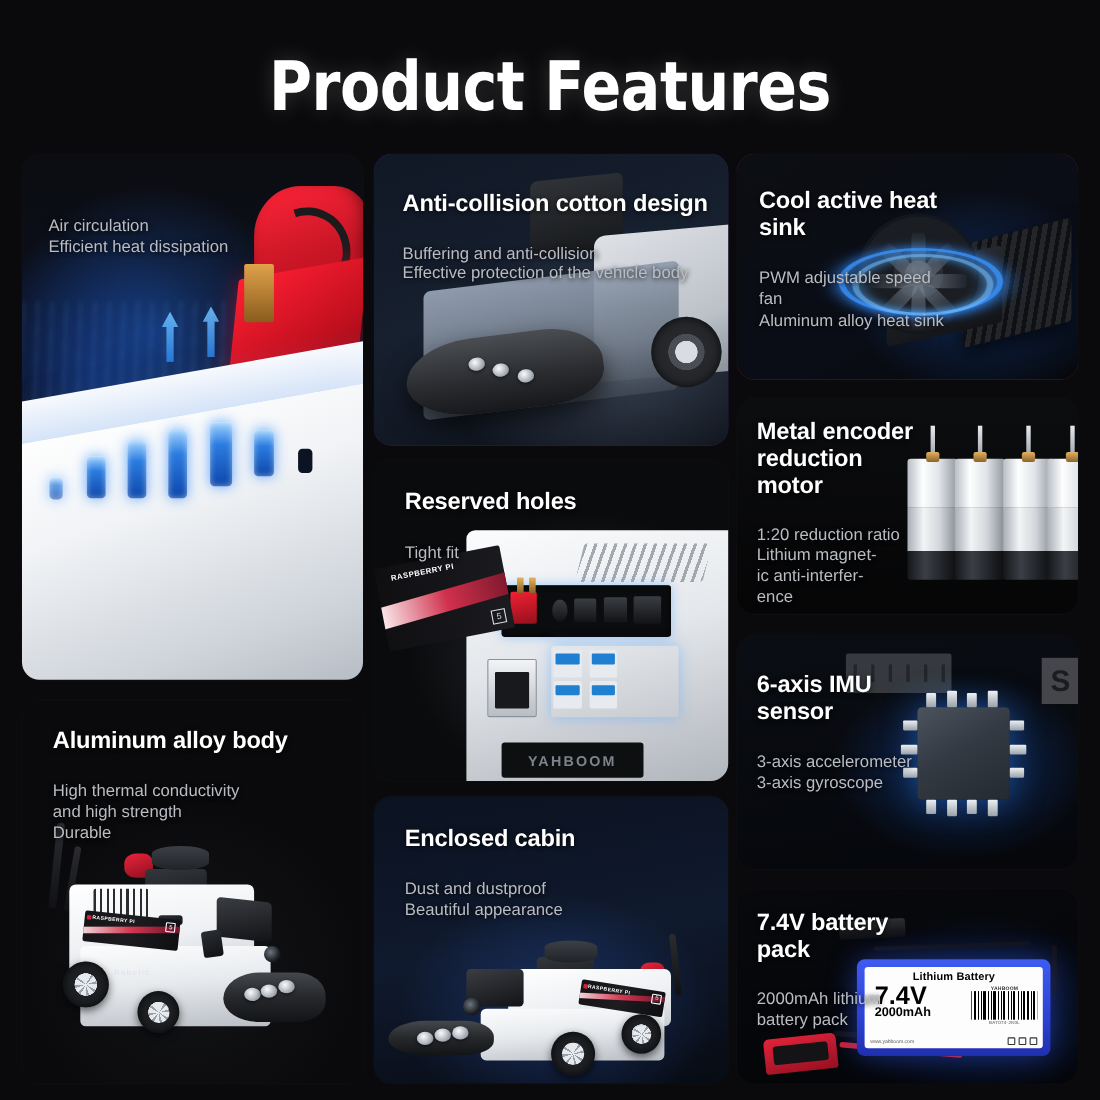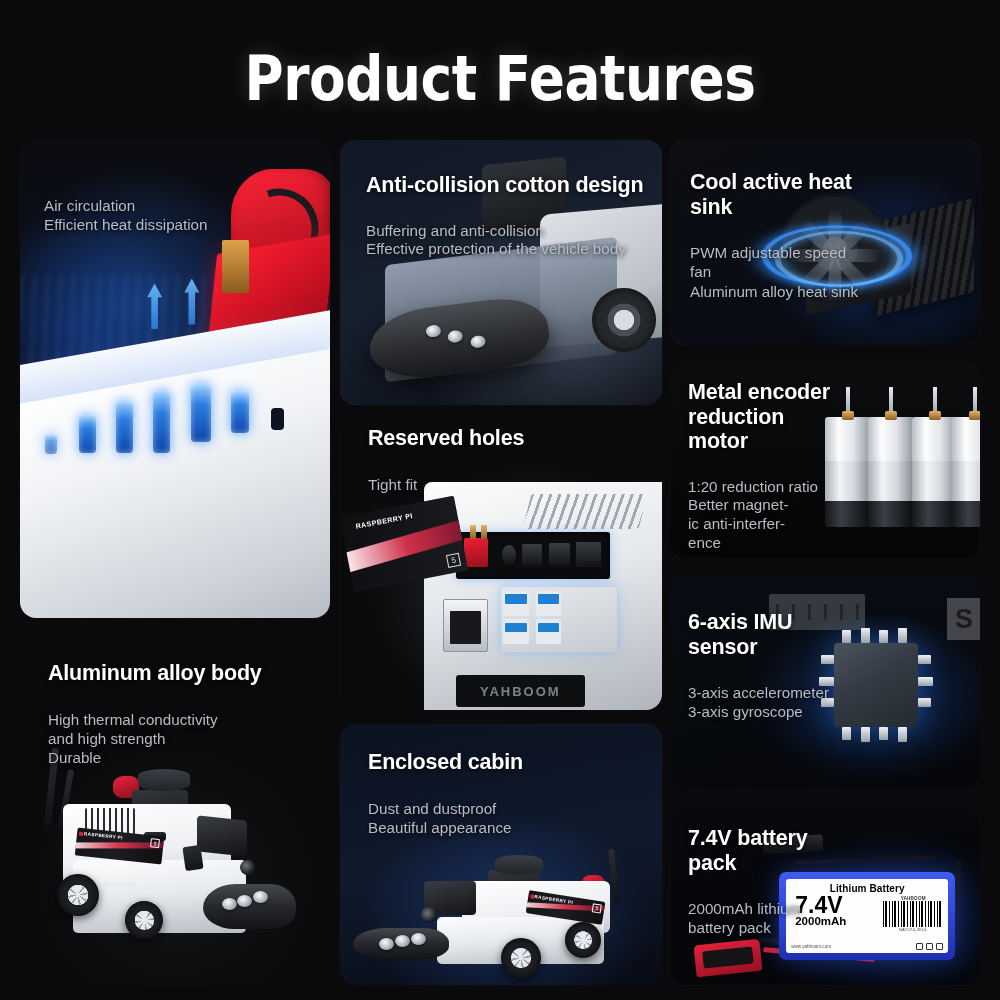--- a/index.html
+++ b/index.html
@@ -440,21 +440,21 @@
         <div class="gold"></div>
       <div class="body1"></div>
         <div class="body2"></div>
         <div class="body3"></div>
     </div>
   </div>
   <div class="txt" style="left:18px; top:18px; right:145px;">
     <div class="h">Metal encoder reduction motor</div>
     <div class="s tight">
       <div>1:20 reduction ratio</div>
-      <div>Better magnet-</div>
+      <div>Lithium magnet-</div>
       <div>ic anti-interfer-</div>
       <div>ence</div>
     </div>
   </div>
 </div>
 
 <div class="card" id="c-reserved">
   <div class="art">
     <div class="res-bg"></div>
     <div class="res-body"></div>
@@ -483,21 +483,21 @@
         </div>
     </div>
     <div class="res-rj45" style="left:32%; top:62%; width:14%; height:18%;"></div>
     <div class="res-stick" style="left:2%; top:30%; width:36%; height:26%;">
       <div class="sw"></div>
       <div class="t">RASPBERRY PI</div>
       <div class="b">5</div>
     </div>
     <div class="res-yah" style="left:36%; top:88%; width:40%; height:11%;">YAHBOOM</div>
   </div>
-  <div class="txt" style="left:28px; top:8px; right:18px;">
+  <div class="txt" style="left:28px; top:26px; right:18px;">
     <div class="h">Reserved holes</div>
     <div class="s">
       <div>Tight fit</div>
     </div>
   </div>
 </div>
 
 <div class="card" id="c-imu">
   <div class="art">
     <div class="imu-bg"></div>

